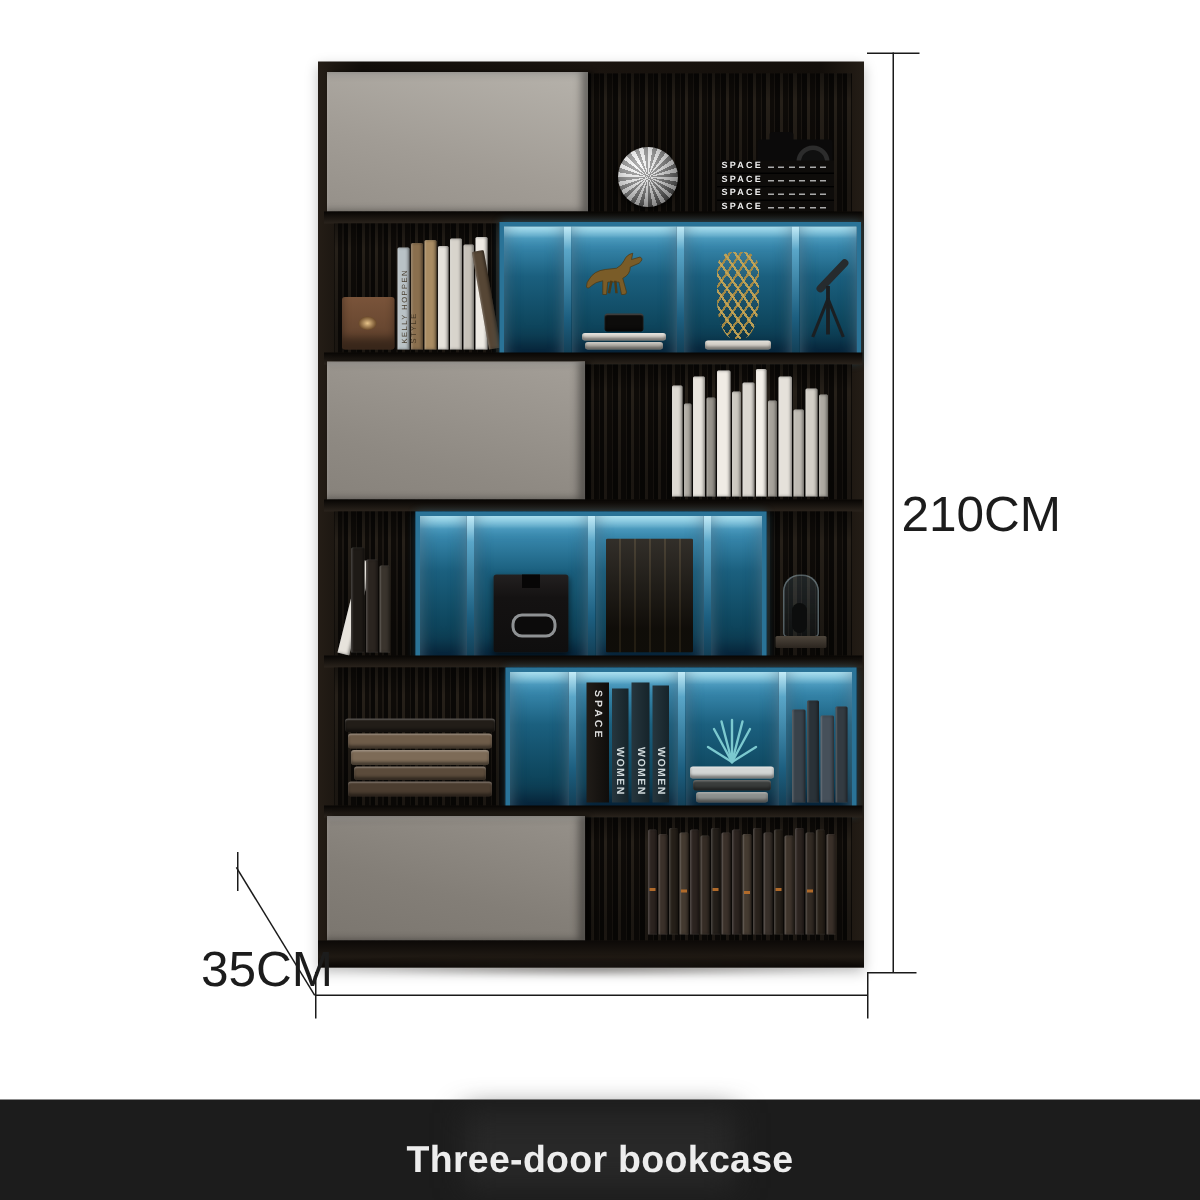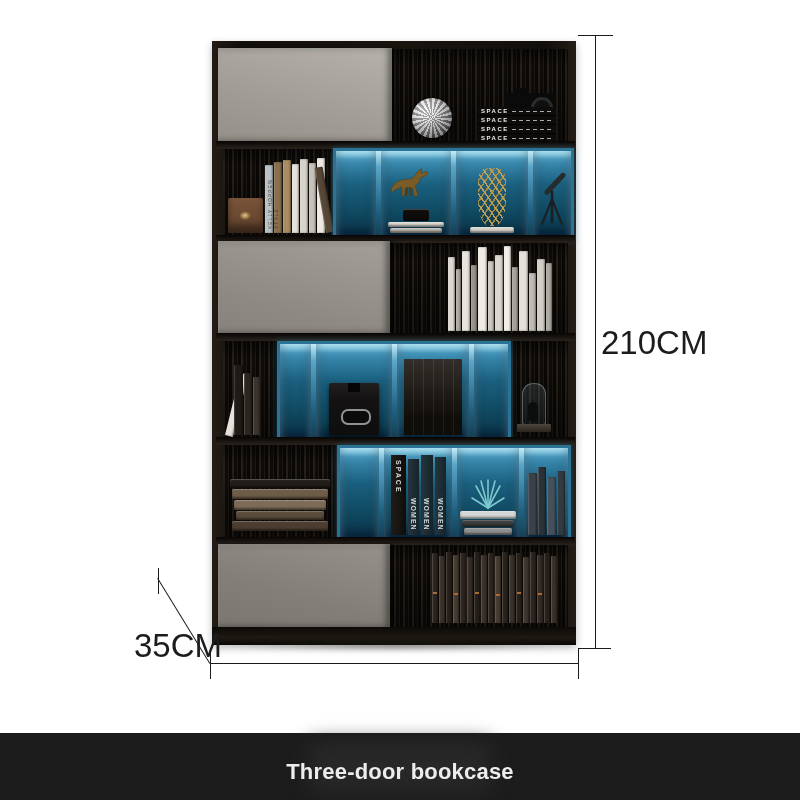--- a/index.html
+++ b/index.html
@@ -104,21 +104,21 @@
   
   .dline{position:absolute;background:var(--line);}
   .dim-label{position:absolute;color:#1c1c1c;font-size:33px;line-height:1;white-space:nowrap;}
   .floor-shadow{position:absolute;left:216px;top:640px;width:356px;height:11px;
         background:radial-gradient(ellipse at center,rgba(45,40,34,.45),rgba(0,0,0,0) 72%);filter:blur(2px);}
 
   
   .caption{position:absolute;left:0;top:733px;width:800px;height:67px;background:var(--capbar);}
   .caption-glow{position:absolute;left:310px;top:9px;width:180px;height:50px;background:#282828;filter:blur(10px);}
   .caption-text{position:absolute;left:0;right:0;top:26px;text-align:center;color:var(--captext);
-        font-size:22px;font-weight:600;letter-spacing:.2px;}
+        font-size:25px;font-weight:600;letter-spacing:.2px;}
 </style>
 </head>
 <body>
 
 <div class="shot">
 
   <div class="case">
     <div class="case-inner">
 
       <div class="row" style="top:0;height:92px;">

